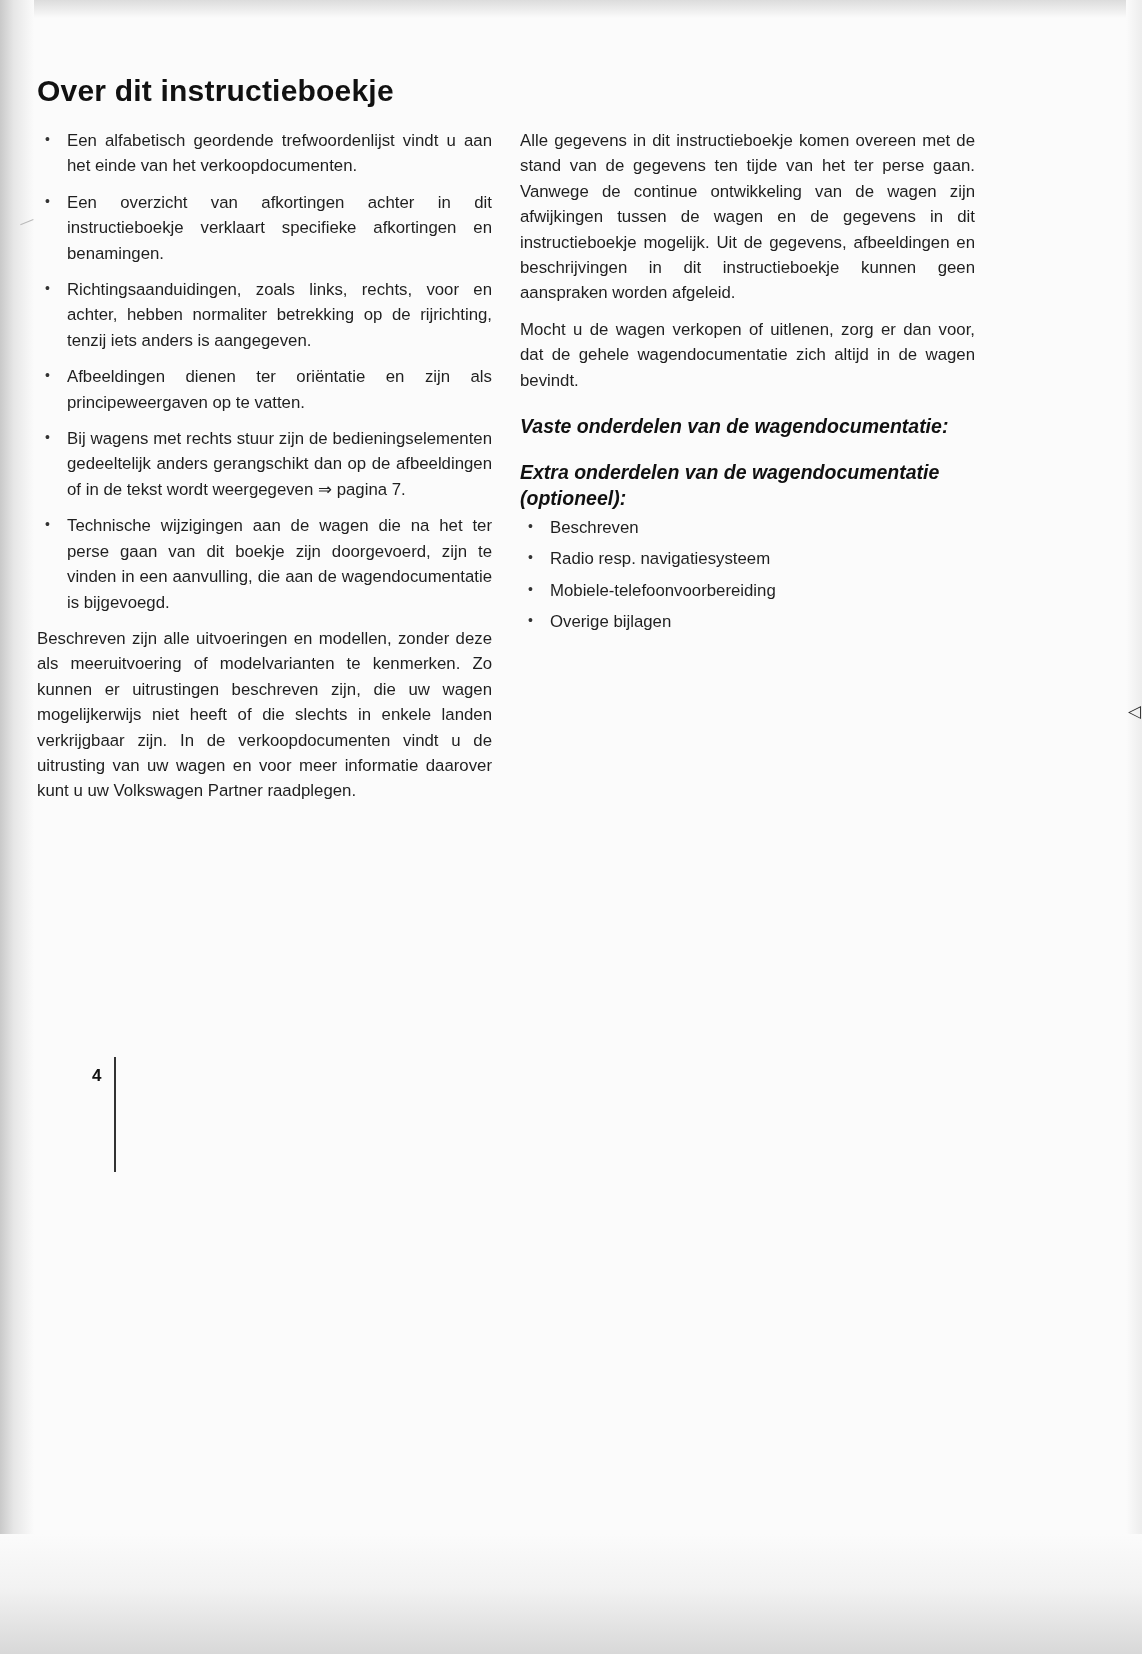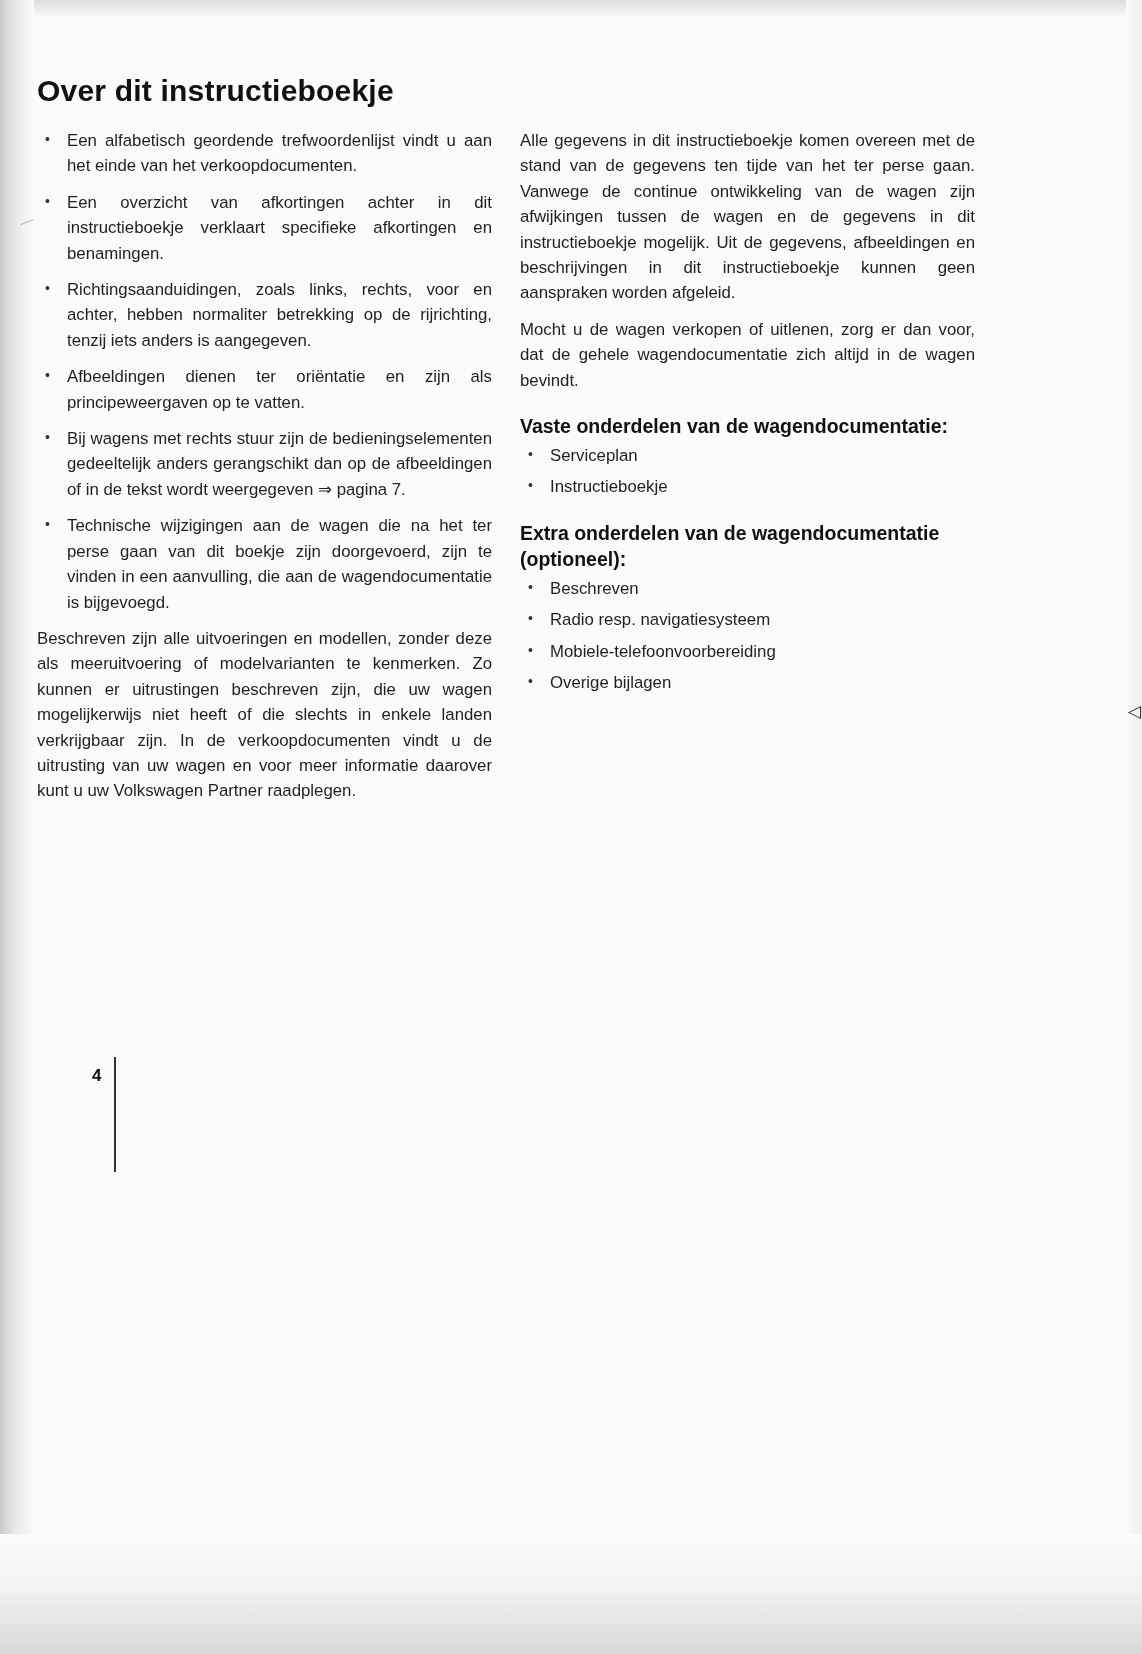--- a/index.html
+++ b/index.html
@@ -127,20 +127,21 @@
     color: #333;
   }
   ul.simple li.italic { }
 
   h2.sub {
     font-size: 19.5px;
     font-weight: bold;
     line-height: 26px;
     margin: 20px 0 4px 0;
     color: #111;
+    font-style: italic;
   }
 
   .end-marker {
     position: absolute;
     right: 1px;
     top: 703px;
     font-size: 17px;
     color: #2a2a2a;
     line-height: 1;
   }
@@ -197,24 +198,20 @@
       <li>Technische wijzigingen aan de wagen die na het ter perse gaan van dit boekje zijn doorgevoerd, zijn te vinden in een aanvulling, die aan de wagendocumentatie is bijgevoegd.</li>
     </ul>
     <p class="last">Beschreven zijn alle uitvoeringen en modellen, zonder deze als meeruitvoering of modelvarianten te kenmerken. Zo kunnen er uitrustingen beschreven zijn, die uw wagen mogelijkerwijs niet heeft of die slechts in enkele landen verkrijgbaar zijn. In de verkoopdocumenten vindt u de uitrusting van uw wagen en voor meer informatie daarover kunt u uw Volkswagen Partner raadplegen.</p>
   </div>
 
   <div class="col col-right">
     <p>Alle gegevens in dit instructieboekje komen overeen met de stand van de gegevens ten tijde van het ter perse gaan. Vanwege de continue ontwikkeling van de wagen zijn afwijkingen tussen de wagen en de gegevens in dit instructieboekje mogelijk. Uit de gegevens, afbeeldingen en beschrijvingen in dit instructieboekje kunnen geen aanspraken worden afgeleid.</p>
     <p>Mocht u de wagen verkopen of uitlenen, zorg er dan voor, dat de gehele wagendocumentatie zich altijd in de wagen bevindt.</p>
 
     <h2 class="sub">Vaste onderdelen van de wagendocumentatie:</h2>
-    <ul class="simple">
-      <li>Serviceplan</li>
-      <li>Instructieboekje</li>
-    </ul>
 
     <h2 class="sub">Extra onderdelen van de wagendocumentatie (optioneel):</h2>
     <ul class="simple">
       <li>Beschreven</li>
       <li>Radio resp. navigatiesysteem</li>
       <li>Mobiele-telefoonvoorbereiding</li>
       <li class="italic">Overige bijlagen</li>
     </ul>
   </div>
 

